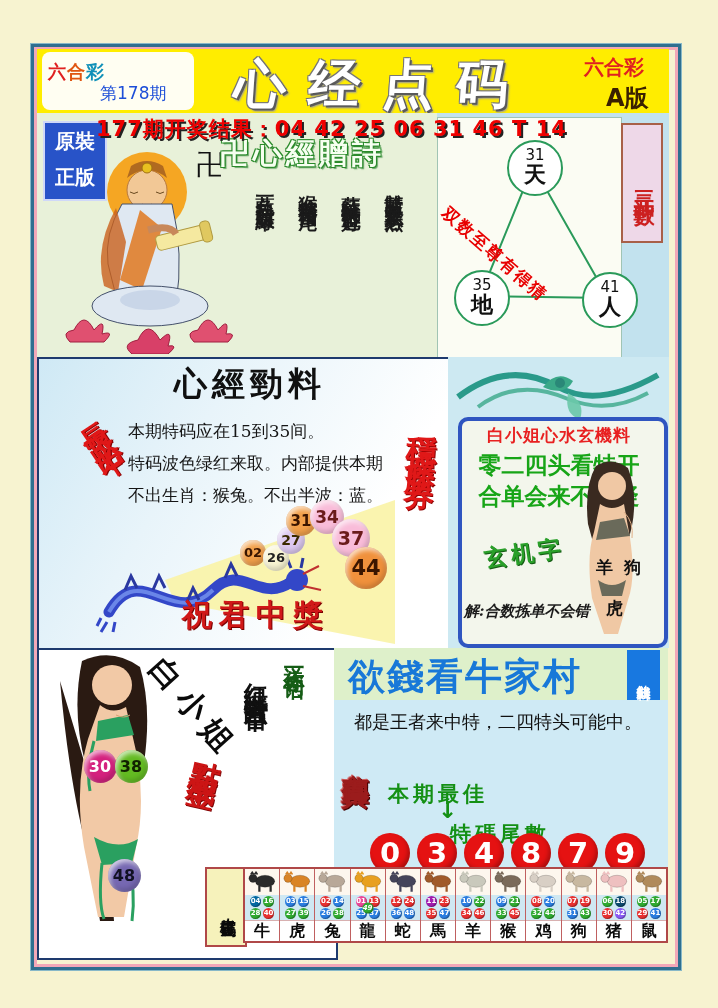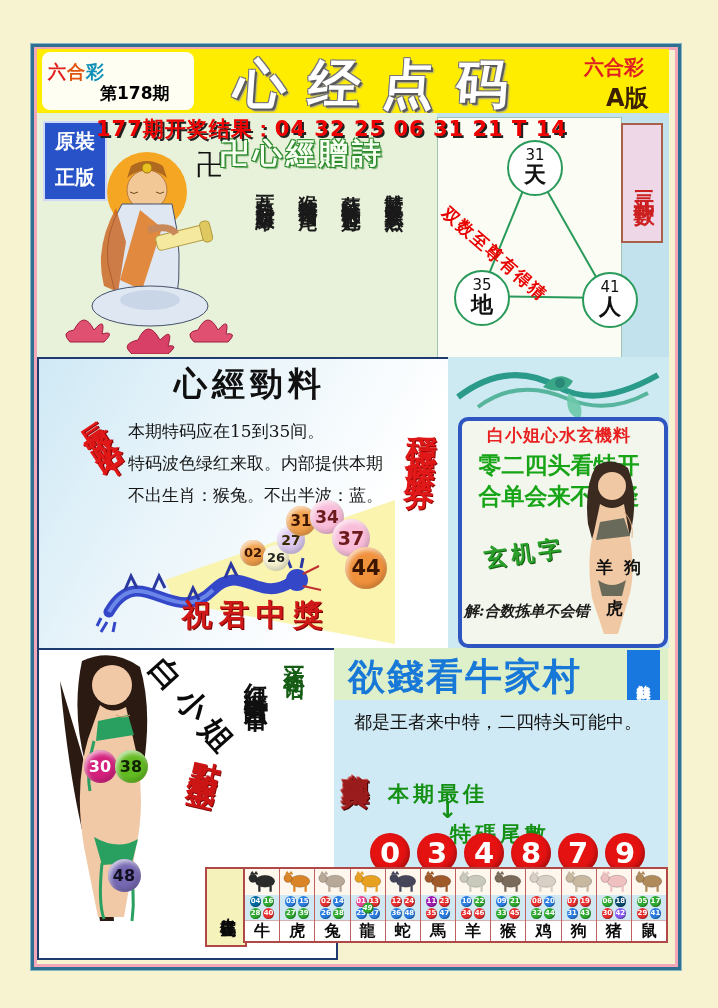--- a/index.html
+++ b/index.html
@@ -8,21 +8,21 @@
   .abs{position:absolute;}
   
   #frame{left:31px;top:44px;width:644px;height:920px;border:3px solid #2f6f8f;
          box-shadow:inset 0 0 0 3px #f2a8b8, 0 0 0 1px #88b8c8;}
   
   #header{left:37px;top:49px;width:632px;height:64px;background:#ffed00;border-bottom:2px solid #d8bb00;}
   #logoblob{left:42px;top:52px;width:152px;height:58px;background:#fffef2;border-radius:8px;}
   #logo{left:48px;top:60px;font-size:18px;font-weight:bold;letter-spacing:1px;}
   #logo .c1{color:#e02020}#logo .c2{color:#e05510}#logo .c3{color:#1090b8}
   .dot{position:absolute;width:4px;height:4px;border-radius:50%;}
-  #issue{left:100px;top:82px;font-size:17px;font-weight:bold;color:#000000;}
+  #issue{left:100px;top:82px;font-size:17px;font-weight:normal;color:#1d4ed8;}
   #main-title{left:185px;top:50px;width:395px;height:62px;text-align:center;font-size:52px;font-weight:bold;
       color:#ffffff;letter-spacing:22px;transform:skewX(-4deg);white-space:nowrap;
       text-shadow:2px 2px 0 #5a5a5a,-1px -1px 0 #777,1px -1px 0 #777,-1px 1px 0 #777,3px 3px 2px #9a9a9a;}
   #brand-right{left:584px;top:54px;font-size:20px;font-weight:bold;color:#e02020;}
   #edition{left:606px;top:82px;font-size:24px;font-weight:bold;color:#3a2000;}
   #result-line{left:96px;top:115px;font-size:21px;font-weight:bold;color:#ee0000;letter-spacing:1px;
       text-shadow:2px 2px 0 #222;white-space:nowrap;z-index:5;}
   
   #top-section{left:37px;top:113px;width:632px;height:246px;background:#c2e2ee;}
   #left-panel{left:37px;top:113px;width:400px;height:246px;background:#e8f1d9;}
@@ -126,21 +126,21 @@
     <span class="dot" style="left:44px;top:3px;background:#1060d0"></span>
     <span class="dot" style="left:58px;top:7px;background:#e0a000"></span>
     <span class="dot" style="left:70px;top:4px;background:#c020a0"></span>
   </div>
   <div class="abs" id="logoblob"></div>
   <div class="abs" id="logo"><span class="c1">六</span><span class="c2">合</span><span class="c3">彩</span></div>
   <div class="abs" id="issue">第178期</div>
   <div class="abs" id="main-title">心经点码</div>
   <div class="abs" id="brand-right">六合彩</div>
   <div class="abs" id="edition">A版</div>
-  <div class="abs" id="result-line">177期开奖结果：04 32 25 06 31 21 T 14</div>
+  <div class="abs" id="result-line">177期开奖结果：04 42 25 06 31 46 T 14</div>
 
   <div class="abs" id="top-section"></div>
   <div class="abs" id="left-panel"></div>
   <div class="abs" id="stamp">
     <div>原裝</div>
     <div>正版</div>
   </div>
 
   <svg class="abs" style="left:52px;top:134px" width="185" height="220" viewBox="0 0 185 220">
     <circle cx="95" cy="58" r="40" fill="#f5a623"></circle>

